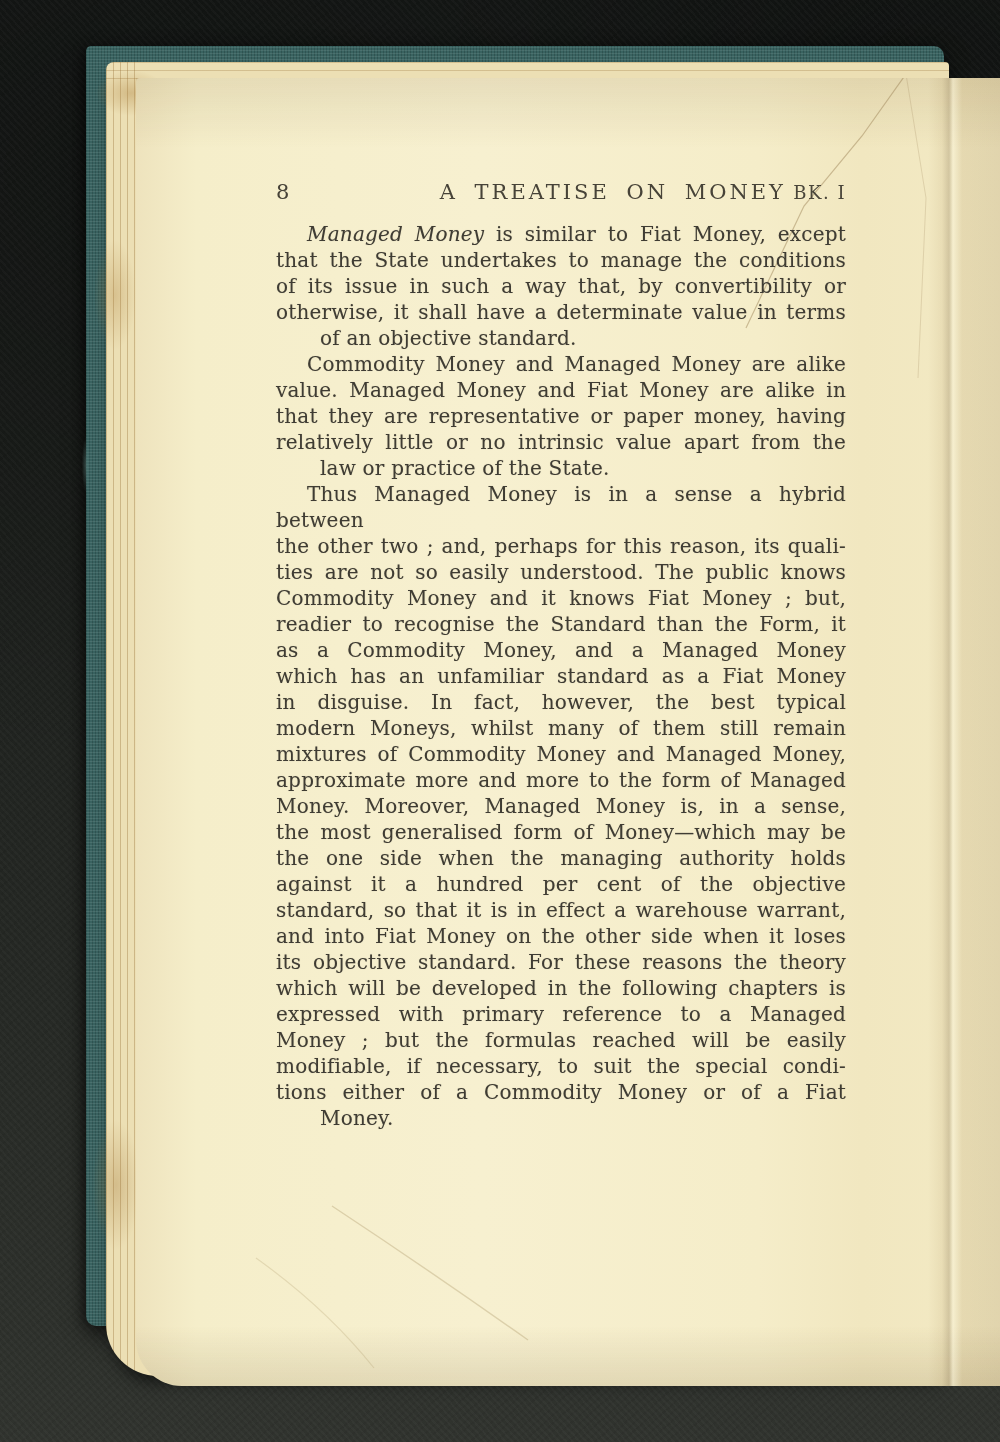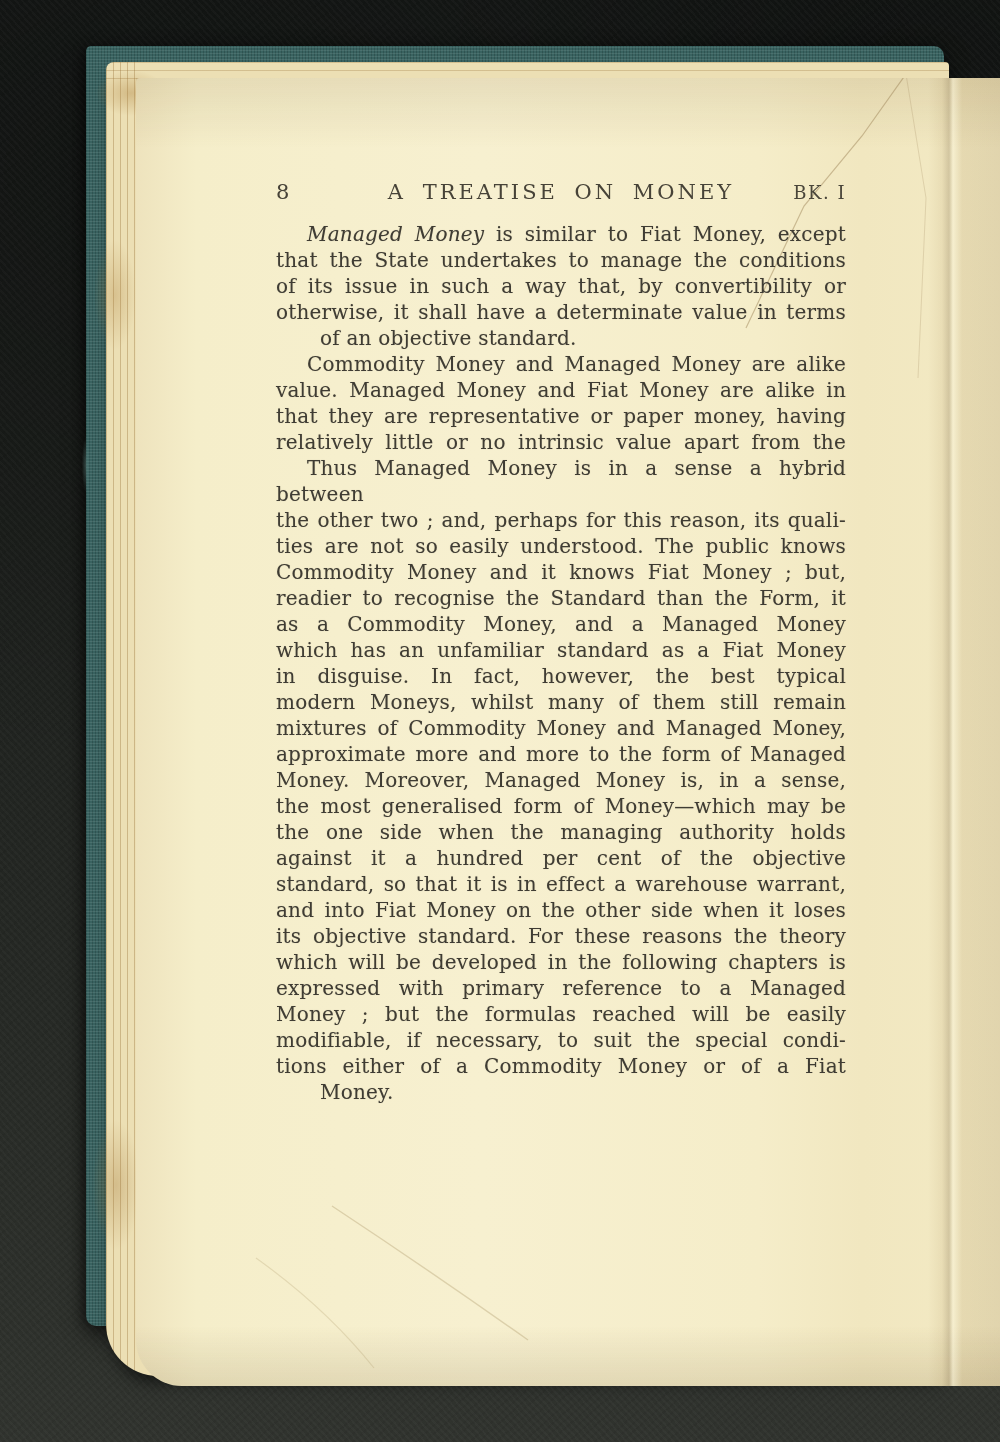--- a/index.html
+++ b/index.html
@@ -89,21 +89,21 @@
   .text-area {
     position: absolute; left: 140px; top: 102px; width: 570px;
     color: #403d34;
   }
   .page-head {
     display: flex; align-items: baseline;
     font-size: 21px; color: #474338;
   }
   .page-num { width: 60px; }
   .running-title {
-    flex: 1; text-align: center;
+    flex: 1; text-align: right;
     letter-spacing: 3px; word-spacing: 7px;
   }
   .book-marker {
     width: 60px; text-align: right;
     font-size: 18px; letter-spacing: 1.5px; color: #4a463a;
   }
   .page-body {
     margin-top: 17px;
     font-size: 20px; line-height: 26px;
     letter-spacing: .2px;
@@ -152,20 +152,21 @@
           <div class="line">that the State undertakes to manage the conditions</div>
           <div class="line">of its issue in such a way that, by convertibility or</div>
           <div class="line">otherwise, it shall have a determinate value in terms</div>
           <div class="line last">of an objective standard.</div>
         </div>
         <div class="para">
           <div class="line first">Commodity Money and Managed Money are alike</div>
           <div class="line">value.  Managed Money and Fiat Money are alike in</div>
           <div class="line">that they are representative or paper money, having</div>
           <div class="line">relatively little or no intrinsic value apart from the</div>
+          <div class="line last">law or practice of the State.</div>
         </div>
         <div class="para">
           <div class="line first">Thus Managed Money is in a sense a hybrid between</div>
           <div class="line">the other two ;  and, perhaps for this reason, its quali-</div>
           <div class="line">ties are not so easily understood.  The public knows</div>
           <div class="line">Commodity Money and it knows Fiat Money ;  but,</div>
           <div class="line">readier to recognise the Standard than the Form, it</div>
           <div class="line">as a Commodity Money, and a Managed Money</div>
           <div class="line">which has an unfamiliar standard as a Fiat Money</div>
           <div class="line">in disguise.  In fact, however, the best typical</div>

